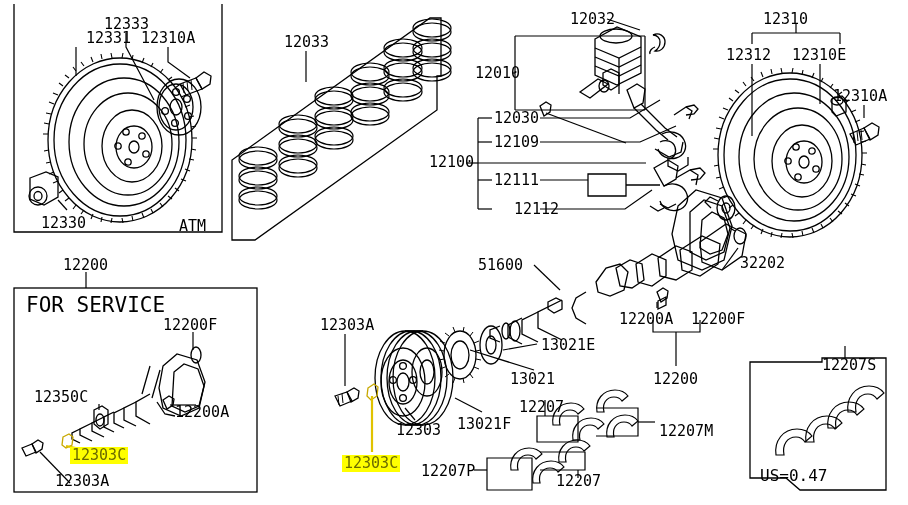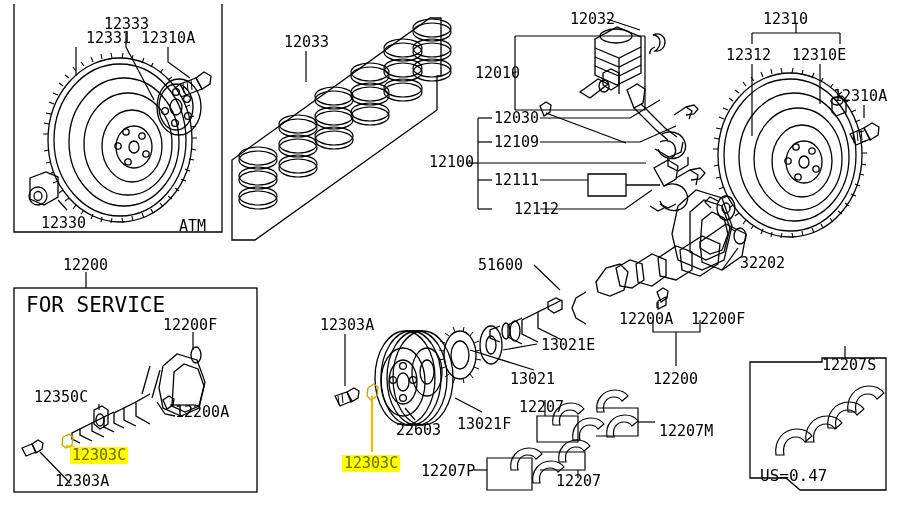--- a/index.html
+++ b/index.html
@@ -541,21 +541,21 @@
   <div class="lbl" style="left:740px; top:256px;">32202</div>
 
   <div class="lbl" style="left:478px; top:258px;">51600</div>
   <div class="lbl" style="left:541px; top:338px;">13021E</div>
   <div class="lbl" style="left:510px; top:372px;">13021</div>
   <div class="lbl" style="left:619px; top:312px;">12200A</div>
   <div class="lbl" style="left:691px; top:312px;">12200F</div>
   <div class="lbl" style="left:653px; top:372px;">12200</div>
 
   <div class="lbl" style="left:320px; top:318px;">12303A</div>
-  <div class="lbl" style="left:396px; top:423px;">22603</div>
+  <div class="lbl" style="left:396px; top:423px;">12303</div>
   <div class="lbl" style="left:457px; top:417px;">13021F</div>
   <div class="lbl hl" style="left:342px; top:455px;">12303C</div>
 
   <div class="lbl" style="left:519px; top:400px;">12207</div>
   <div class="lbl" style="left:659px; top:424px;">12207M</div>
   <div class="lbl" style="left:556px; top:474px;">12207</div>
   <div class="lbl" style="left:421px; top:464px;">12207P</div>
   <div class="lbl" style="left:822px; top:342px;margin-top:16px;">12207S</div>
   <div class="lbl" style="left:760px; top:468px; font-size:16px;">US=0.47</div>
 

